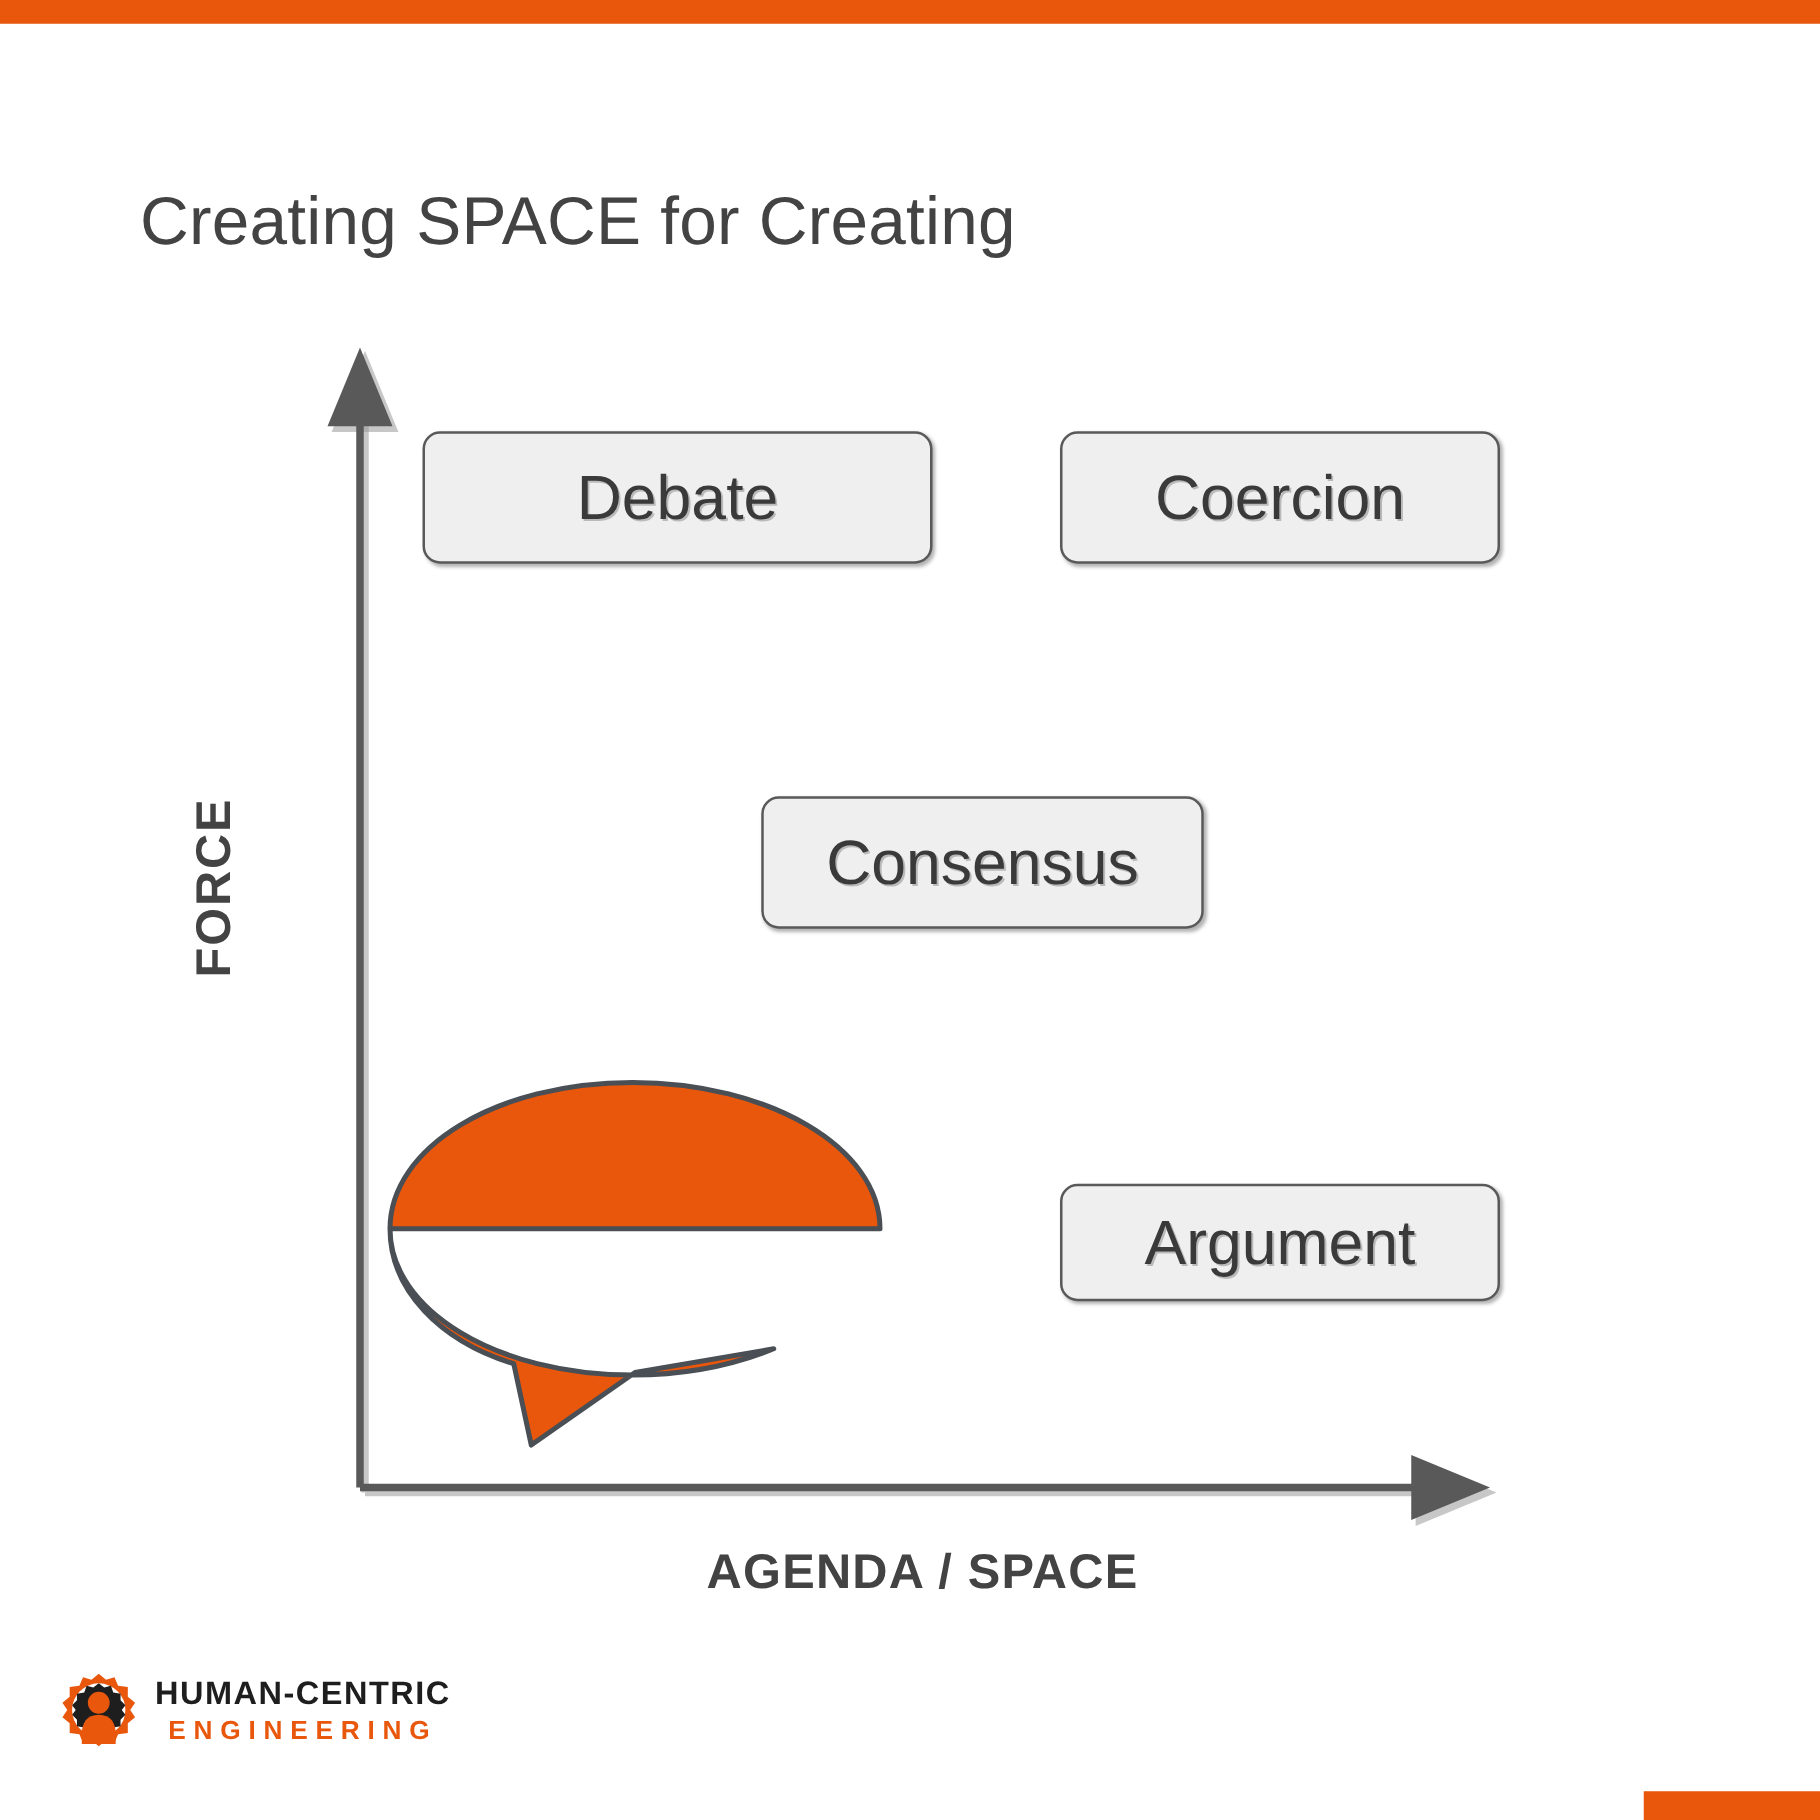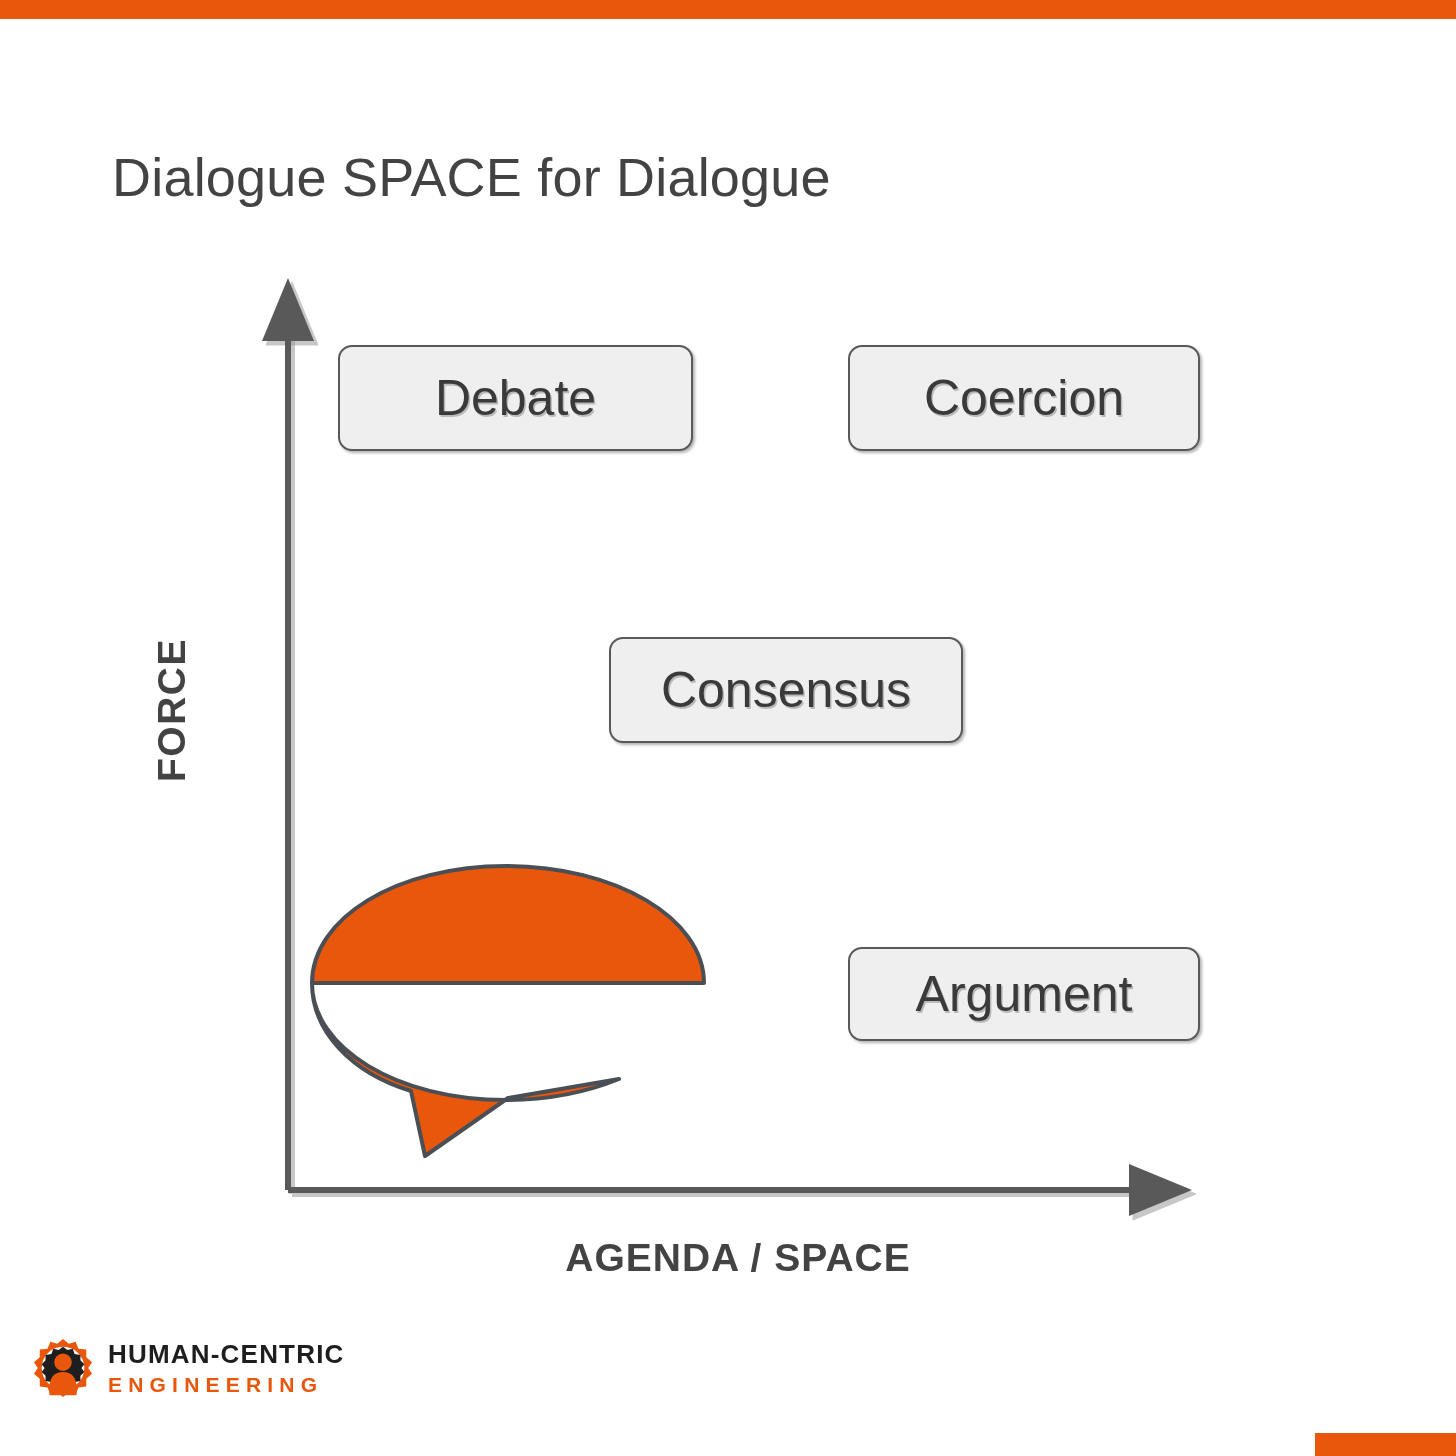--- a/index.html
+++ b/index.html
@@ -96,21 +96,21 @@
     box-shadow: 2px 2px 3px rgba(0,0,0,0.30);
   }
   .node-box .node-label {
     font-size: 50px;
     color: #3a3a3a;
     font-weight: 400;
     white-space: nowrap;
     text-shadow: 1.5px 1.5px 0 rgba(0,0,0,0.22);
   }
 
-  #node-debate   { left: 338px;  top: 345px;  width: 355px; height: 106px; }
+  #node-debate   { left: 338px;  top: 345px;  width: 408px; height: 106px; }
   #node-coercion { left: 848px;  top: 345px;  width: 352px; height: 106px; }
   #node-consensus{ left: 609px;  top: 637px;  width: 354px; height: 106px; align-items: center; }
   #node-argument { left: 848px;  top: 947px;  width: 352px; height: 94px; }
 
   
   #node-dialogue {
     position: absolute;
     left: 308px;
     top: 862px;
     width: 420px;
@@ -124,24 +124,25 @@
     width: 396px;
     text-align: center;
     font-size: 50px;
     color: #ffffff;
     white-space: nowrap;
   }
 
   
   #logo {
     position: absolute;
-    left: 32px;
+    left: 48px;
     top: 1337px;
     display: flex;
     align-items: center;
+    text-align: center;
   }
   #logo-mark { width: 62px; height: 62px; flex: 0 0 62px; }
   #logo-text { margin-left: 14px; line-height: 1; }
   #logo-title {
     font-size: 26px;
     font-weight: bold;
     color: #1e1e1e;
     letter-spacing: 1.2px;
     white-space: nowrap;
   }
@@ -152,21 +153,21 @@
     color: #e8570c;
     letter-spacing: 6.2px;
     white-space: nowrap;
   }
 </style>
 </head>
 <body>
 
 <div id="top-bar"></div>
 
-<h1 id="page-title">Dialogue SPACE for Dialogue</h1>
+<h1 id="page-title">Creating SPACE for Creating</h1>
 
 <svg id="chart" viewBox="0 0 1456 1456" width="1456" height="1456" aria-hidden="true">
 
   <g stroke="#9a9a9a" stroke-width="6" fill="#9a9a9a" opacity="0.55">
     <line x1="292" y1="1194" x2="292" y2="310" stroke-linecap="butt"></line>
     <line x1="292" y1="1194" x2="1164" y2="1194" stroke-linecap="butt"></line>
   </g>
   <g stroke="#9a9a9a" fill="#9a9a9a" opacity="0.55">
     <polygon points="292,282 266,345 318,345"></polygon>
     <polygon points="1196,1194 1133,1168 1133,1220"></polygon>

